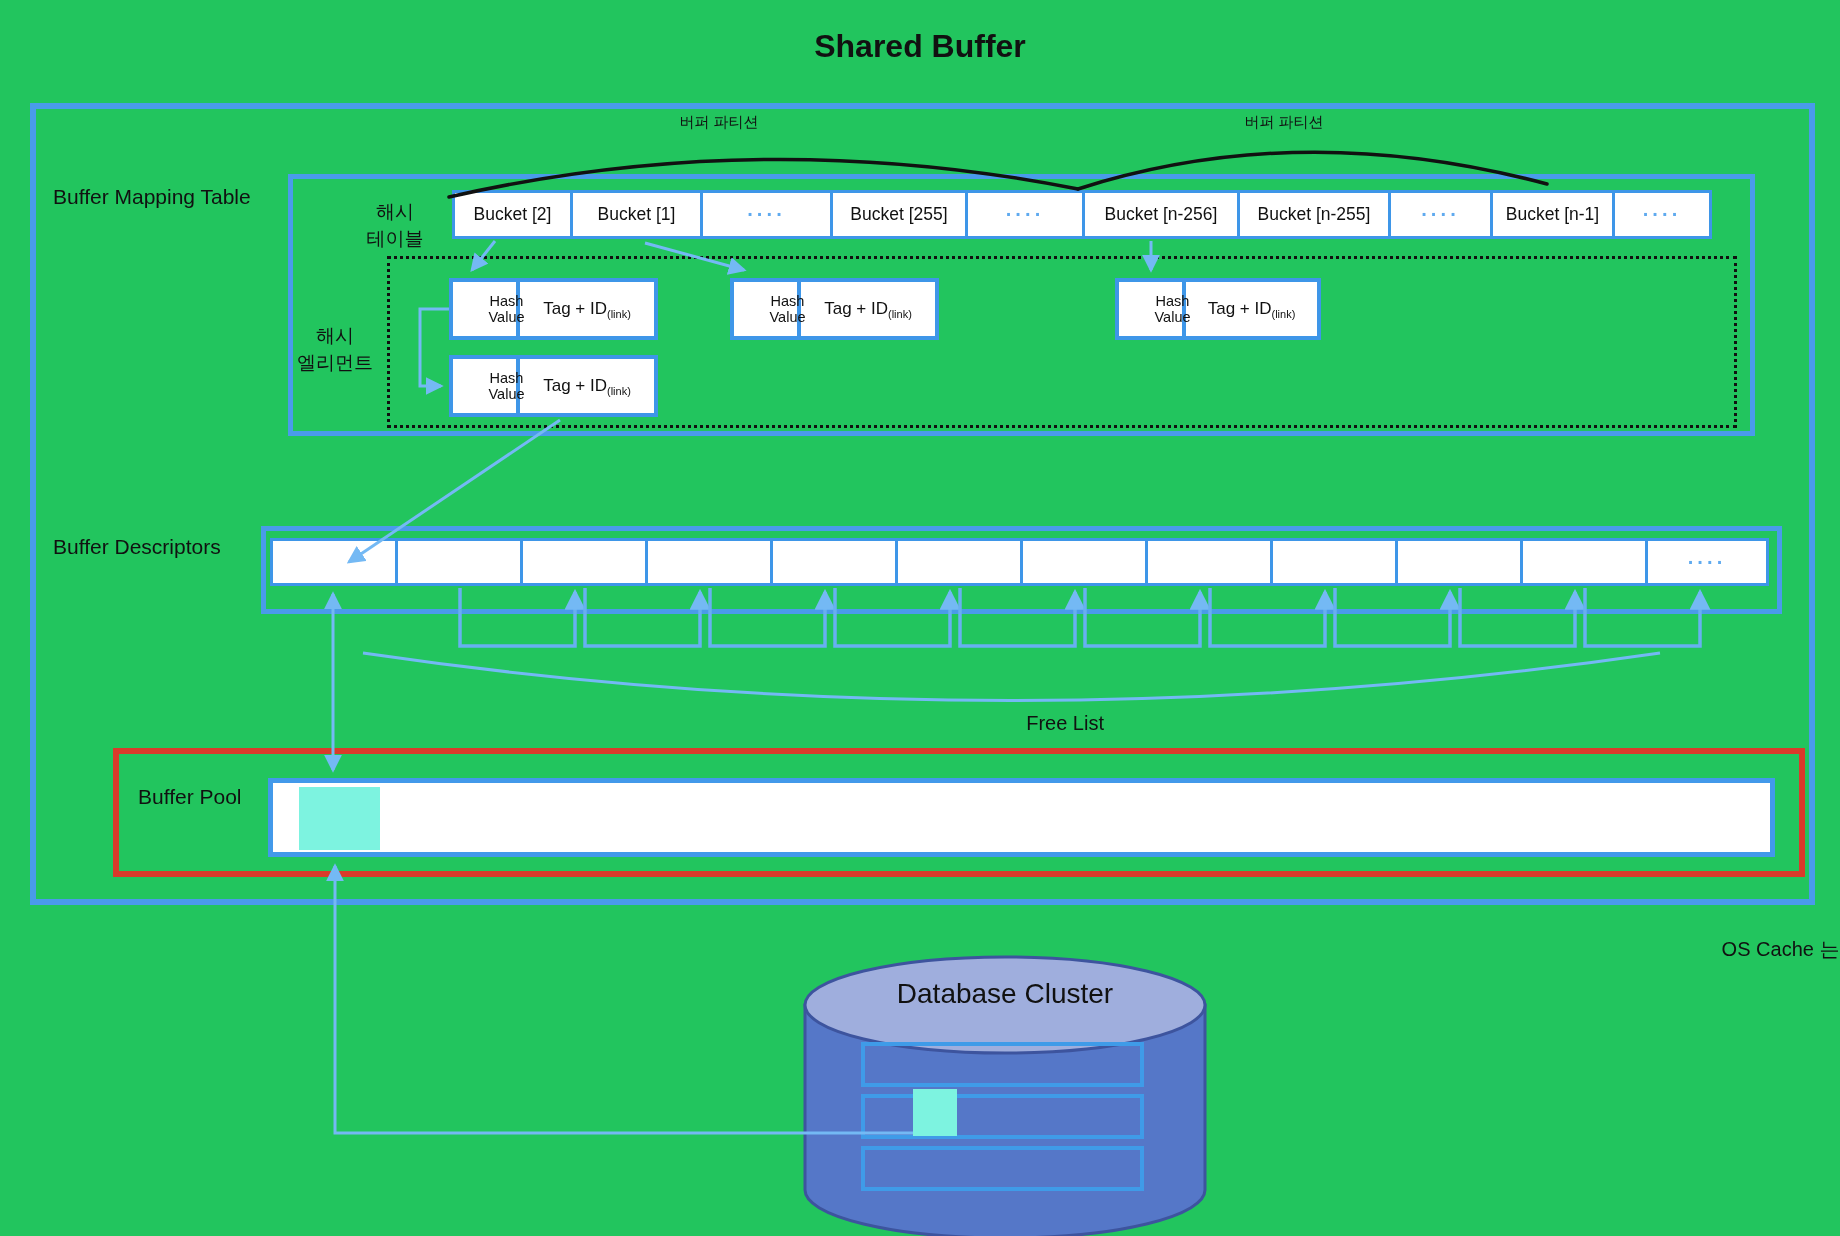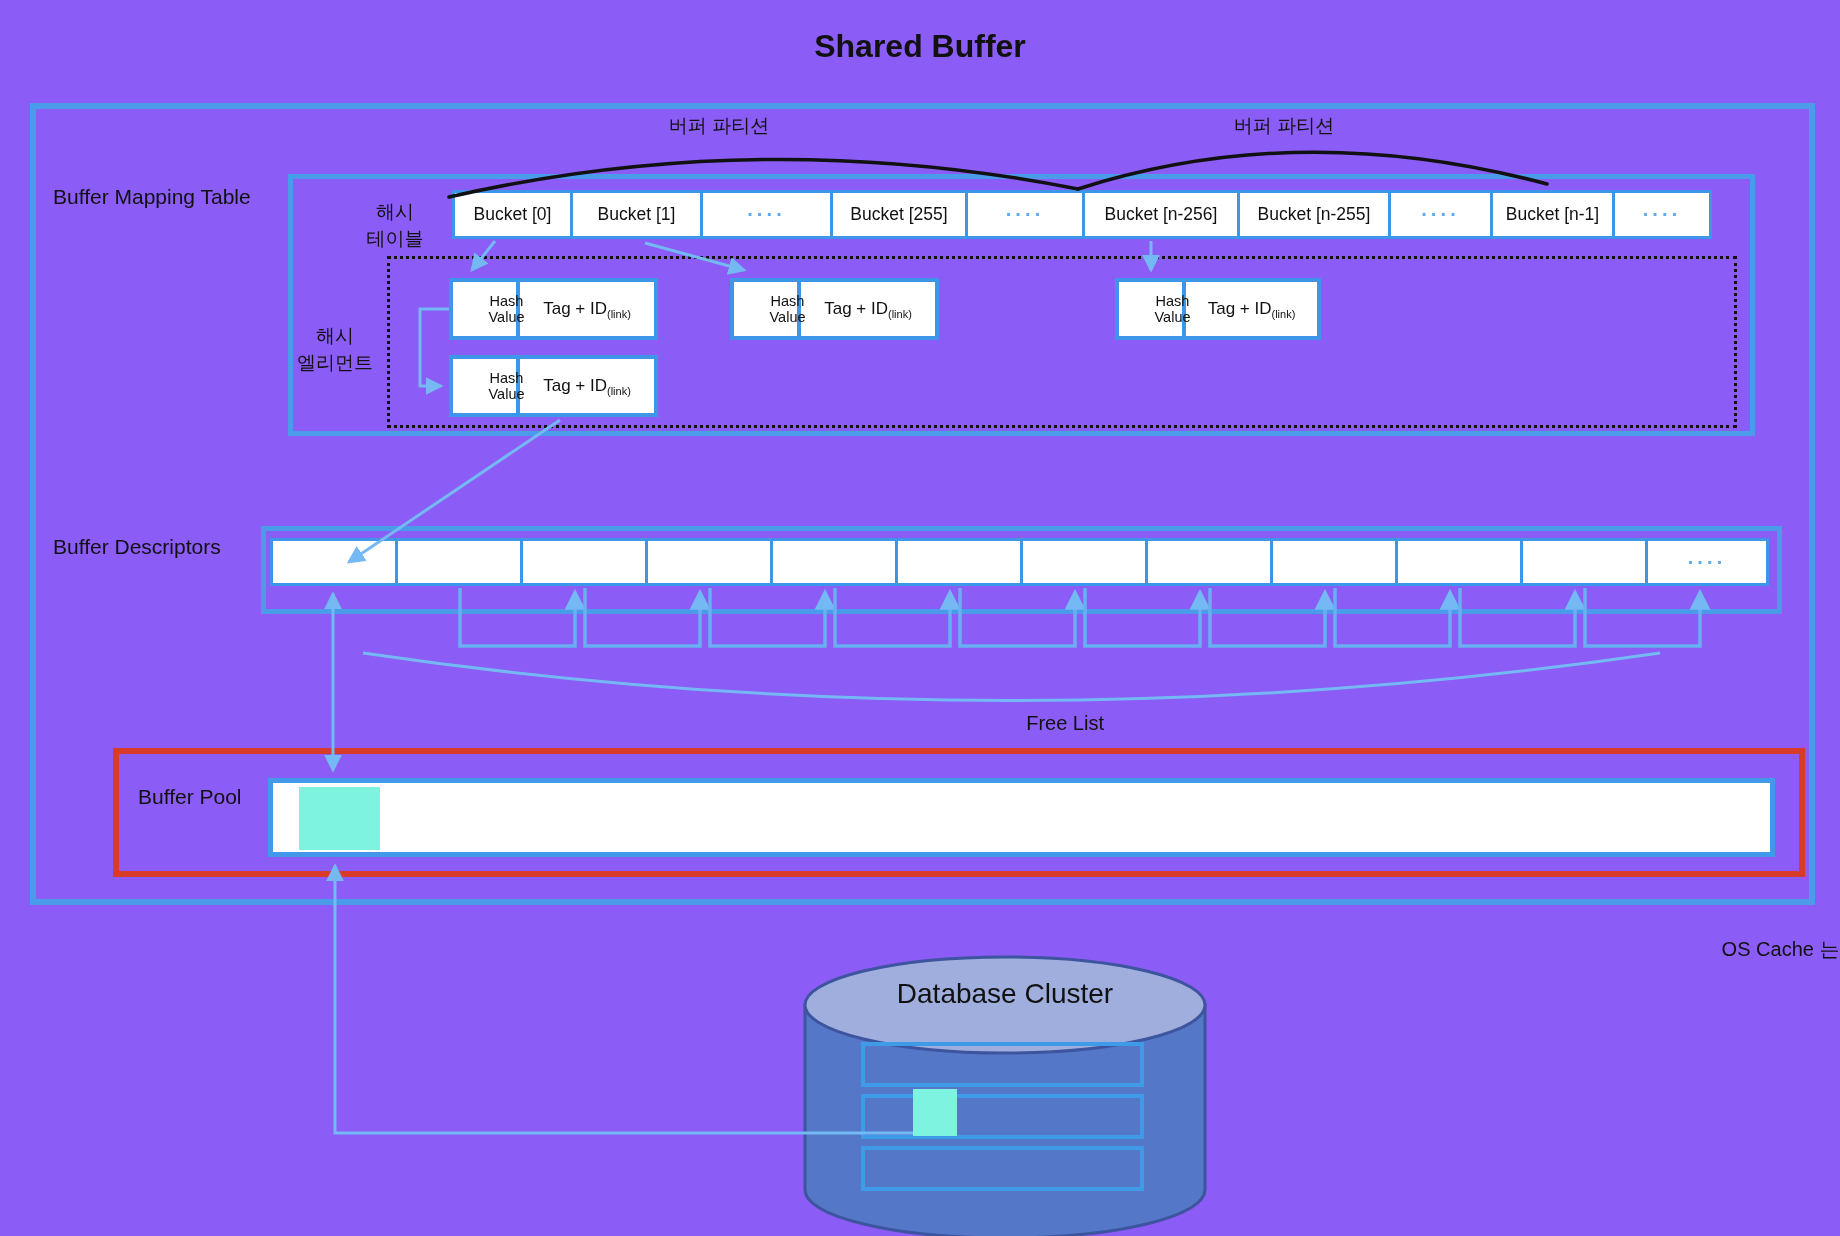--- a/index.html
+++ b/index.html
@@ -1,24 +1,24 @@
 <!DOCTYPE html>
 <html><head>
 <meta charset="utf-8">
 <style>
   html,body{margin:0;padding:0;background:#fff;}
-  .canvas{position:relative;width:1840px;height:1236px;background:#8b5cf6;overflow:hidden;
+  .canvas{position:relative;width:1840px;height:1236px;background:#22c55e;overflow:hidden;
           font-family:"Liberation Sans",sans-serif;color:#111;}
   .abs{position:absolute;}
   .title{left:0;top:28px;width:1840px;text-align:center;font-size:32px;font-weight:bold;}
   .outer-box{left:30px;top:103px;width:1785px;height:802px;border:6px solid #4A9BEA;box-sizing:border-box;}
   .label{font-size:21px;}
   .klabel{font-size:19px;text-align:center;line-height:27px;}
   .bmt-label{left:53px;top:185px;}
-  .part-label{top:113px;width:240px;text-align:center;font-size:19px;}
+  .part-label{top:113px;width:240px;text-align:center;font-size:15px;}
   .part1{left:599px;} .part2{left:1164px;}
   .map-box{left:288px;top:174px;width:1467px;height:262px;border:5px solid #4A9BEA;box-sizing:border-box;}
   .hash-table-label{left:340px;top:198px;width:110px;}
   .bucket-row{left:452px;top:190px;width:1260px;height:49px;display:grid;
       grid-template-columns:118px 130px 130px 135px 117px 155px 151px 102px 122px 1fr;
       border:3px solid #3E96E8;box-sizing:border-box;background:#fff;}
   .bucket-cell{border-right:3px solid #3E96E8;display:flex;align-items:center;justify-content:center;
       font-size:17.5px;white-space:nowrap;overflow:hidden;}
   .bucket-cell:last-child{border-right:none;}
   .dots{color:#5FAAEF;font-weight:bold;font-size:20px;letter-spacing:3px;}
@@ -62,21 +62,21 @@
   <div class="abs part-label part1 z3">버퍼 파티션</div>
   <div class="abs part-label part2 z3">버퍼 파티션</div>
   <div class="abs map-box z1"></div>
 
   <div class="abs klabel hash-table-label z3">
     <div>해시</div>
     <div>테이블</div>
   </div>
 
   <div class="abs bucket-row z2">
-    <div class="bucket-cell">Bucket [0]</div>
+    <div class="bucket-cell">Bucket [2]</div>
     <div class="bucket-cell">Bucket [1]</div>
     <div class="bucket-cell dots">····</div>
     <div class="bucket-cell">Bucket [255]</div>
     <div class="bucket-cell dots">····</div>
     <div class="bucket-cell">Bucket [n-256]</div>
     <div class="bucket-cell">Bucket [n-255]</div>
     <div class="bucket-cell dots">····</div>
     <div class="bucket-cell">Bucket [n-1]</div>
     <div class="bucket-cell dots">····</div>
   </div>

